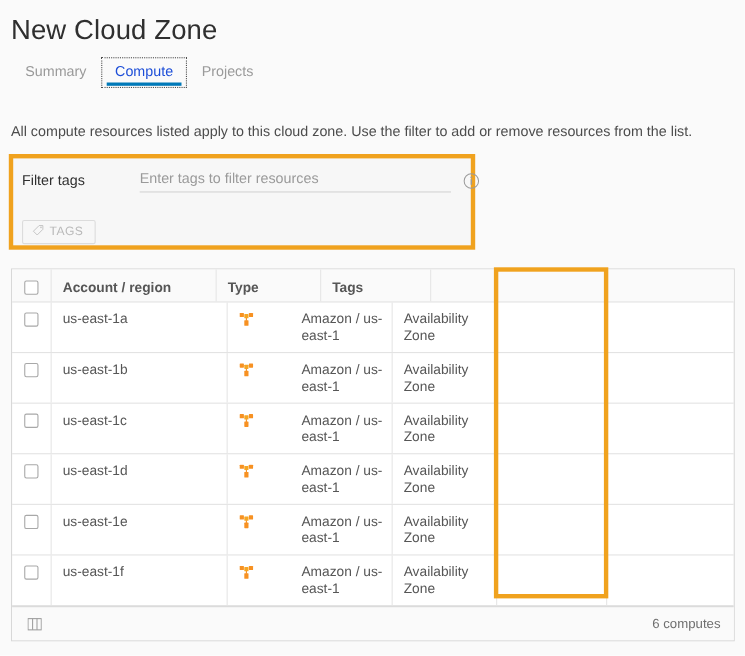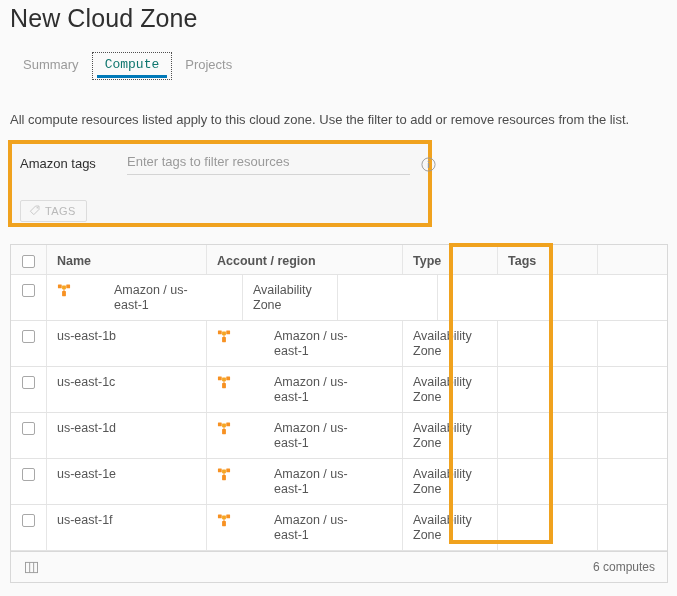--- a/index.html
+++ b/index.html
@@ -8,21 +8,21 @@
   body {
     width: 677px; height: 596px;
     background: #fafafa;
     font-family: "Liberation Sans", sans-serif;
     color: #565656;
     overflow: hidden;
     position: relative;
   }
   .page-title {
     position: absolute;
-    left: 10px; top: 4px;
+    left: 10px; top: 13px;
     font-size: 25px;
     font-weight: 400;
     color: #2f2f2f;
     letter-spacing: 0.1px;
   }
   
   .tabs {
     position: absolute;
     left: 10px; top: 52px;
     display: flex;
@@ -30,24 +30,23 @@
   }
   .tab {
     font-size: 13px;
     color: #9a9a9a;
     padding: 5px 13px 8px 13px;
     position: relative;
     cursor: pointer;
     white-space: nowrap;
   }
   .tab.active {
-    color: #0f766e;
+    color: #1d4ed8;
     outline: 1px dotted #4f4f4f;
     outline-offset: -1px;
-    font-family: Liberation Mono, monospace;
   }
   .tab.active::after {
     content: "";
     position: absolute;
     left: 5px; right: 5px; bottom: 2px;
     height: 3px;
     background: #0079b8;
   }
   
   .description {
@@ -140,21 +139,21 @@
     padding: 8px 0 6px 10px;
     font-size: 12.5px;
     color: #565656;
     display: flex;
     align-items: flex-start;
   }
   .grid-head .cell { padding-top: 8px; padding-bottom: 6px; align-items: center; }
   .c-check  { width: 35px; padding-left: 11px; }
   .c-name   { width: 160px; border-left: 1px solid #e6e6e6; }
   .c-acct   { width: 150px; border-left: 1px solid #e6e6e6; }
-  .c-type   { width: 95px;  border-left: 1px solid #e6e6e6; margin-left: 46px; }
+  .c-type   { width: 95px;  border-left: 1px solid #e6e6e6; }
   .c-tags   { width: 100px; border-left: 1px solid #e6e6e6; }
   .c-blank  { flex: 1;      border-left: 1px solid #e6e6e6; }
   .chk {
     width: 13px; height: 13px;
     border: 1px solid #a8a8a8;
     border-radius: 2px;
     background: #fff;
     box-sizing: border-box;
     cursor: pointer;
     margin-top: 1px;
@@ -199,21 +198,21 @@
     <span>Compute</span>
   </div>
   <div class="tab">
     <span>Projects</span>
   </div>
 </div>
 
 <div class="description">All compute resources listed apply to this cloud zone. Use the filter to add or remove resources from the list.</div>
 
 <div class="filter-card">
-  <div class="filter-label">Amazon tags</div>
+  <div class="filter-label">Filter tags</div>
 
   <div class="filter-input-wrap">
     <input class="filter-input" type="text" placeholder="Enter tags to filter resources" style="">
   </div>
 
   <span class="info-icon">
     <svg width="15" height="15" viewBox="0 0 16 16">
       <circle cx="8" cy="8" r="7" fill="none" stroke="#9a9a9a" stroke-width="1"></circle>
       <circle cx="8" cy="4.5" r="0.9" fill="#9a9a9a"></circle>
       <rect x="7.3" y="6.3" width="1.4" height="5.4" fill="#9a9a9a"></rect>
@@ -230,31 +229,31 @@
     <span>TAGS</span>
   </div>
 </div>
 
 <div class="grid">
 
   <div class="grid-row grid-head">
     <div class="cell c-check">
       <span class="chk"></span>
     </div>
-    <div class="cell c-name">Name</div>
     <div class="cell c-acct">Account / region</div>
     <div class="cell c-type">Type</div>
     <div class="cell c-tags">Tags</div>
     <div class="cell c-blank"></div>
   </div>
 
   <div class="grid-row">
     <div class="cell c-check">
       <span class="chk"></span>
     </div>
+    <div class="cell c-name">us-east-1a</div>
     <div class="cell c-acct">
       <span class="aws-icon">
         <svg width="14" height="13" viewBox="0 0 16 15">
           <rect x="1" y="0.5" width="4.4" height="4.4" rx="0.6" fill="#f79122"></rect>
           <rect x="10.6" y="0.5" width="4.4" height="4.4" rx="0.6" fill="#f79122"></rect>
           <rect x="5.8" y="1.8" width="4.4" height="4.4" rx="0.6" fill="#f5a623"></rect>
           <rect x="5.8" y="8.2" width="4.4" height="5.8" rx="0.6" fill="#f79122"></rect>
           <rect x="7.4" y="5.8" width="1.2" height="3" fill="#f79122"></rect>
         </svg>
       </span>

